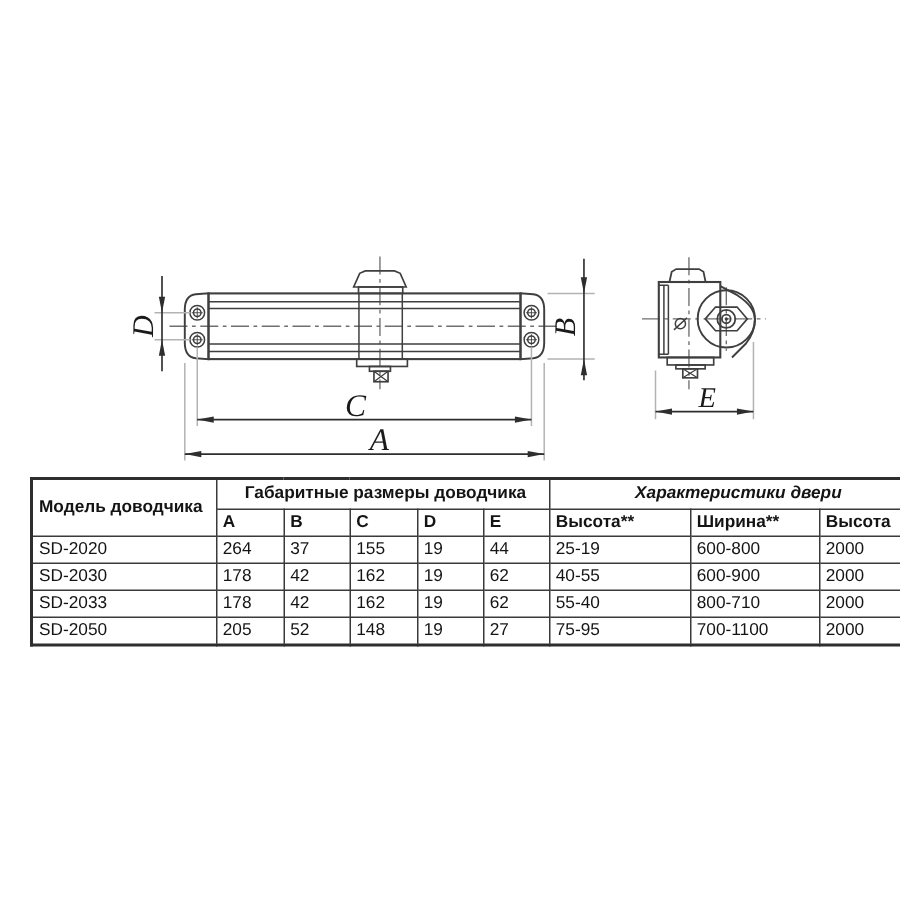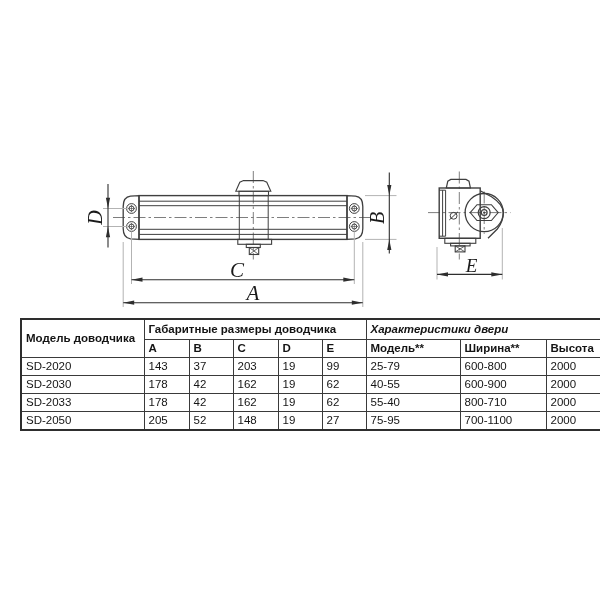--- a/index.html
+++ b/index.html
@@ -6,21 +6,21 @@
   .canvas{position:relative;width:600px;height:600px;background:#ffffff;overflow:hidden;
           font-family:"Liberation Sans",sans-serif;}
   svg{position:absolute;left:0;top:0;}
   svg text.dim{font-family:"Liberation Serif",serif;font-style:italic;fill:#1a1a1a;}
   table.spec{position:absolute;left:20px;top:318px;width:595px;border-collapse:collapse;
              table-layout:fixed;border:2px solid #2e2e2e;font-size:11.5px;color:#141414;}
   table.spec td{border:1px solid #3a3a3a;padding:0 0 0 4px;height:17px;line-height:1.05;
                 white-space:nowrap;overflow:hidden;vertical-align:middle;}
   tr.h1 td{height:19px;}
   td.model-h{font-weight:bold;}
-  td.group-h{font-weight:bold;}
+  td.group-h{font-weight:bold;text-align:center;}
   td.group-dims{padding-right:30px;}
   td.group-door{padding-right:90px;font-style:italic;}
   td.sub-h{font-weight:bold;}
 </style>
 </head>
 <body>
 
 <div class="canvas">
 
 <svg width="600" height="315" viewBox="0 0 600 315">
@@ -152,32 +152,32 @@
       <td class="model-h" rowspan="2">Модель доводчика</td>
       <td class="group-h group-dims" colspan="5">Габаритные размеры доводчика</td>
       <td class="group-h group-door" colspan="3">Характеристики двери</td>
     </tr>
     <tr class="h2">
       <td class="sub-h">A</td>
       <td class="sub-h">B</td>
       <td class="sub-h">C</td>
       <td class="sub-h">D</td>
       <td class="sub-h">E</td>
-      <td class="sub-h">Модель**</td>
+      <td class="sub-h">Высота**</td>
       <td class="sub-h">Ширина**</td>
       <td class="sub-h">Высота</td>
     </tr>
     <tr>
       <td>SD-2020</td>
-      <td>143</td>
+      <td>264</td>
       <td>37</td>
-      <td>203</td>
-      <td>19</td>
-      <td>99</td>
-      <td>25-79</td>
+      <td>155</td>
+      <td>19</td>
+      <td>44</td>
+      <td>25-19</td>
       <td>600-800</td>
       <td>2000</td>
     </tr>
     <tr>
       <td>SD-2030</td>
       <td>178</td>
       <td>42</td>
       <td>162</td>
       <td>19</td>
       <td>62</td>

